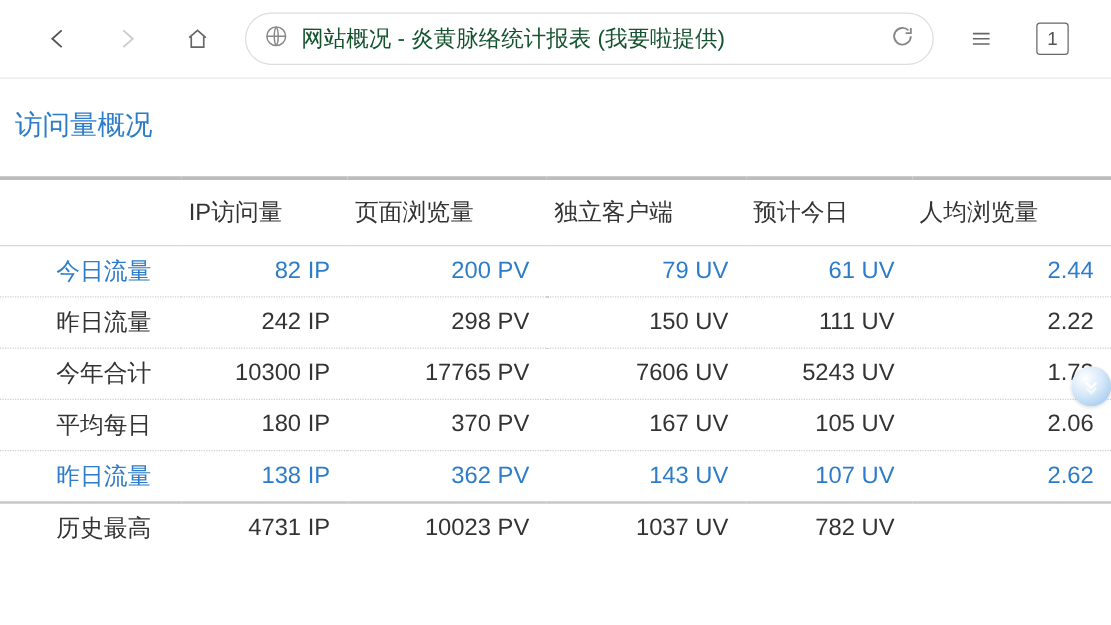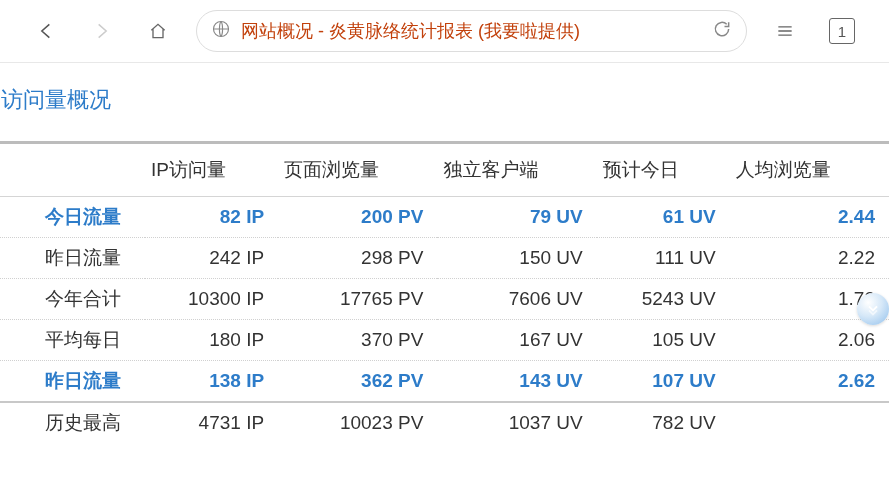--- a/index.html
+++ b/index.html
@@ -47,36 +47,36 @@
 }
 .url-box {
   flex: 1;
   height: 42px;
   border: 1px solid #ddd;
   border-radius: 22px;
   display: flex;
   align-items: center;
   padding: 0 14px;
   margin: 0 10px;
-  color: #c2410c;
+  color: #14532d;
   font-size: 18px;
   gap: 10px;
   overflow: hidden;
 }
 .url-box .globe { flex-shrink: 0; }
 .url-box .title-text { flex: 1; white-space: nowrap; overflow: hidden; text-overflow: ellipsis; }
 .url-box .reload { flex-shrink: 0; }
 .content {
   padding: 22px 0 0 0;
 }
 .section-title {
   color: #2d7cc9;
   font-size: 22px;
   font-weight: 500;
-  padding-left: 1px;
+  padding-left: 12px;
   margin-bottom: 26px;
 }
 table {
   width: 100%;
   border-collapse: collapse;
   font-size: 19px;
   color: #333;
 }
 thead tr {
   border-top: 3px solid #bcbcbc;
@@ -91,21 +91,21 @@
 th:first-child { width: 145px; }
 tbody tr { border-bottom: 1px dotted #d0d0d0; }
 tbody tr.thick-sep { border-top: 2px solid #c8c8c8; }
 td {
   text-align: right;
   padding: 7px 14px 7px 6px;
   color: #333;
   white-space: nowrap;
 }
 td:first-child { padding-right: 24px; }
-tr.link-row td { color: #2d7cc9; font-weight: bold; }
+tr.link-row td { color: #2d7cc9; }
 tr.link-row td:first-child { color: #2d7cc9; }
 .history-row { border-bottom: none !important; }
 .float-btn {
   position: absolute;
   right: 0;
   top: 293px;
   width: 32px;
   height: 32px;
   border-radius: 50%;
   background: radial-gradient(circle at 35% 30%, #fff, #d6e8f8 45%, #a9cef0 80%);

